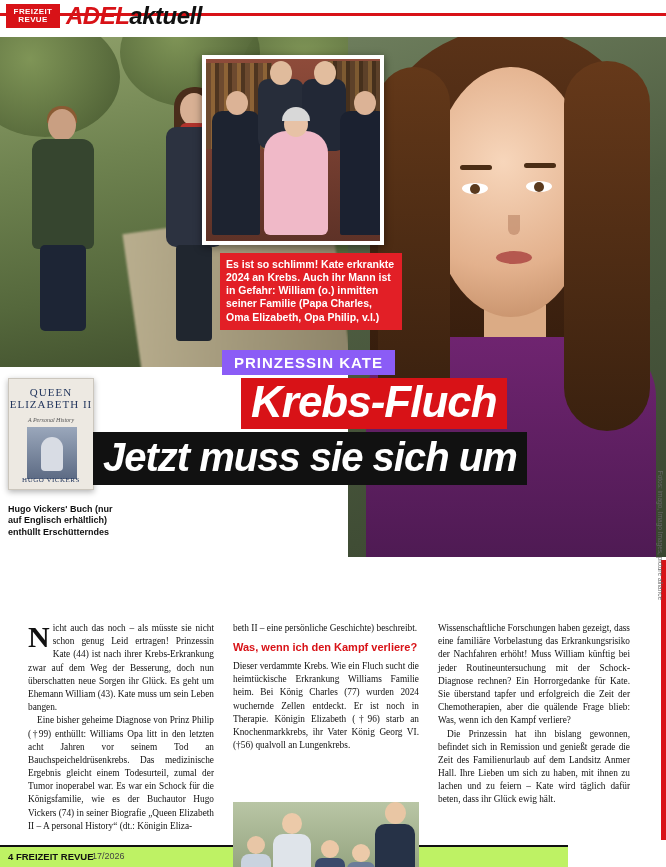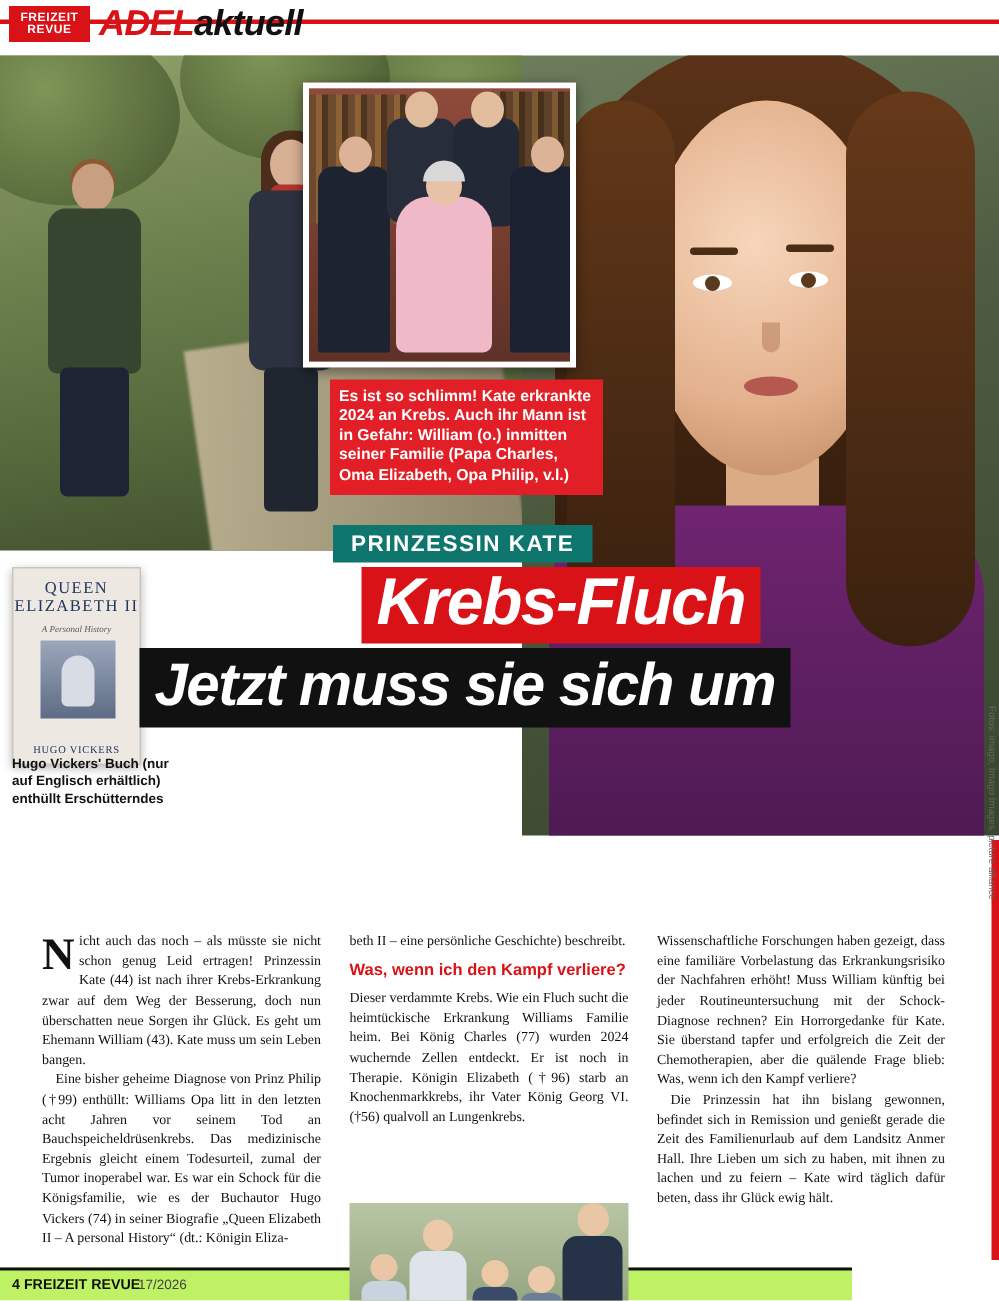--- a/index.html
+++ b/index.html
@@ -128,40 +128,40 @@
 
   .inset-caption {
     position:absolute; left:202px; top:253px; width:182px;
     background:#e21f26; color:#fff; padding:5px 6px 6px 6px;
     font-family:"Liberation Sans", sans-serif;
     font-size:10.5px; font-weight:bold; line-height:1.25; z-index:7;margin-left:18px;
   }
 
   
   .book {
-    position:absolute; left:8px; top:378px; width:86px; height:132px;
+    position:absolute; left:8px; top:378px; width:86px; height:112px;
     background:#ede9e2; border:1px solid #cbc6bd; z-index:5;
     box-shadow:0 2px 6px rgba(0,0,0,.3);
   }
   .book .btitle { position:absolute; top:7px; left:0; width:100%; text-align:center;
     font-family:"Liberation Serif", serif; font-size:11px; letter-spacing:1px; color:#23365d; line-height:1.1;}
   .book .bsub { position:absolute; top:38px; left:0; width:100%; text-align:center; font-size:6px; color:#555; font-style:italic;}
   .book .bimg { position:absolute; left:18px; top:48px; width:50px; height:52px; background:linear-gradient(180deg,#9aa7bb,#5d6b84); }
   .book .bimg::after{ content:""; position:absolute; left:14px; top:10px; width:22px; height:34px; border-radius:11px 11px 4px 4px; background:#d8dce4;}
   .book .bauth { position:absolute; bottom:5px; left:0; width:100%; text-align:center; font-size:7px; color:#23365d; letter-spacing:.5px;}
   .book-caption {
     position:absolute; left:8px; top:504px; width:120px;
     font-family:"Liberation Sans", sans-serif; font-size:9px; font-weight:bold;
     line-height:1.25; color:#111; z-index:5;
   }
 
   
   .kicker {
     position:absolute; left:222px; top:350px;
-    background:#0f766e; color:#fff;
+    background:#8b5cf6; color:#fff;
     font-family:"Liberation Sans", sans-serif;
     font-size:15px; font-weight:bold; letter-spacing:1px;
     padding:4px 12px; z-index:8;
   }
   .head-red, .head-blk {
     position:absolute; z-index:8;
     font-family:"Liberation Sans", sans-serif;
     font-weight:bold; font-style:italic;
     letter-spacing:-1px; white-space:nowrap;margin-left:19px;
   }

